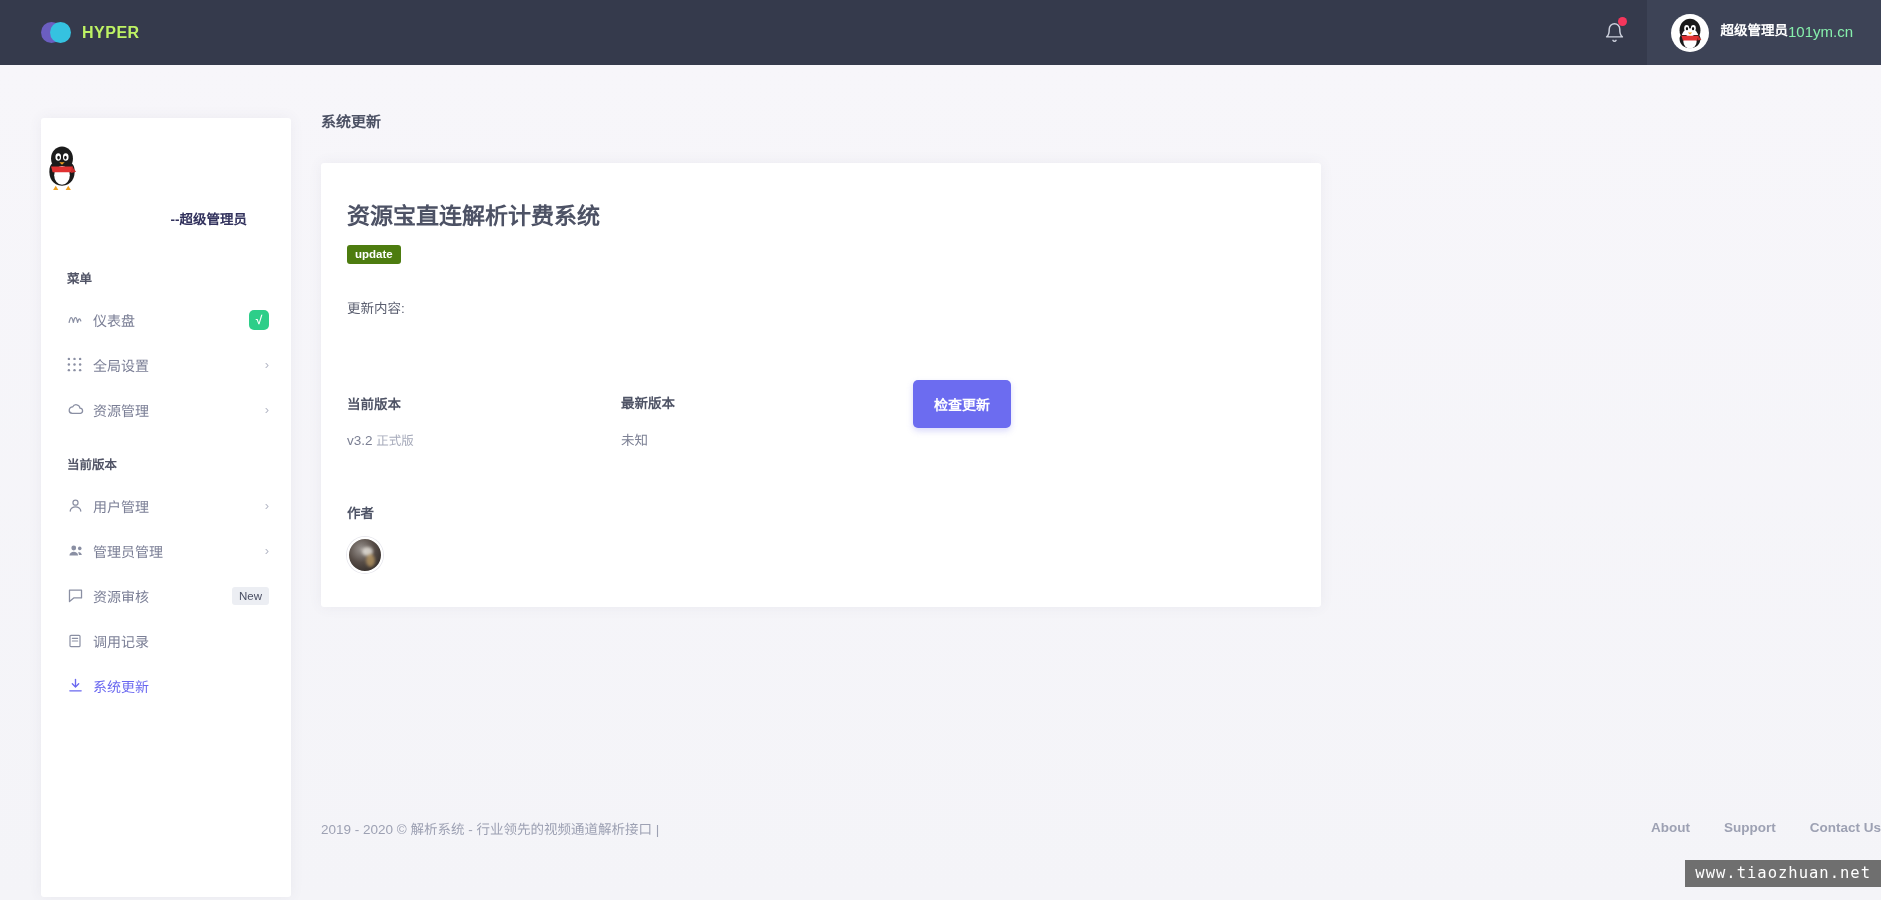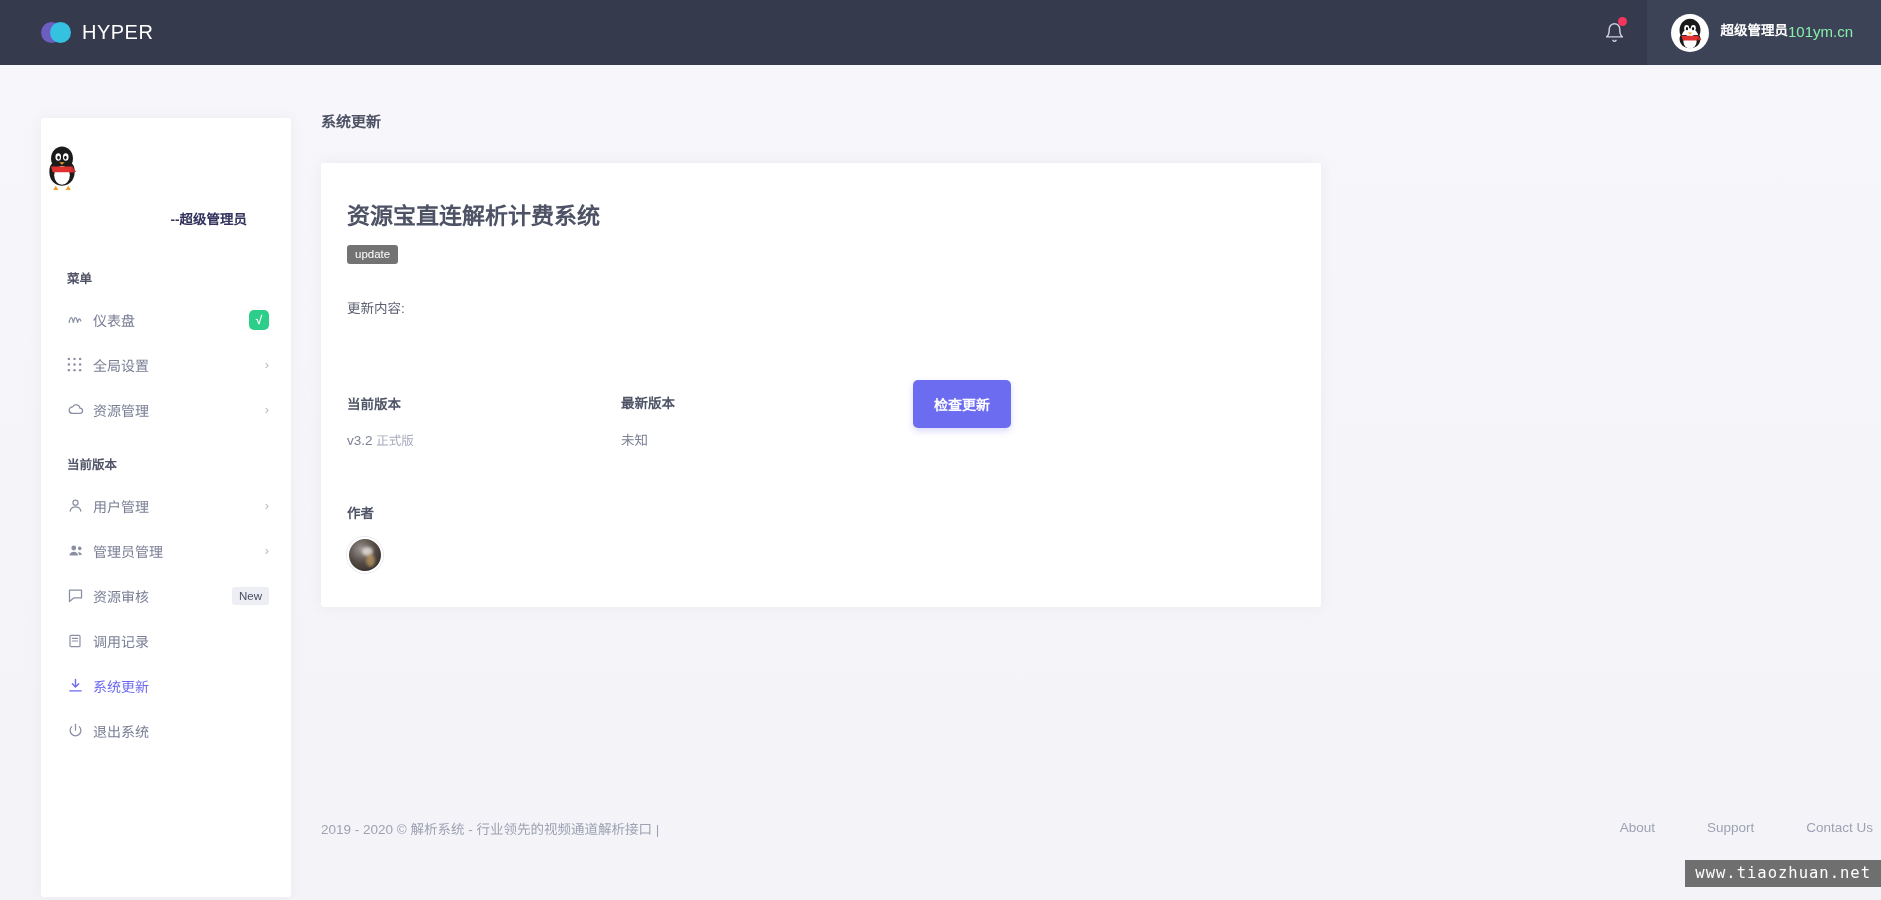--- a/index.html
+++ b/index.html
@@ -40,23 +40,23 @@
     border-radius: 50%;
     background: #6b5ec0;
   }
   .brand-logo .c2 {
     position: absolute; left: 9px; top: 0;
     width: 21px; height: 21px;
     border-radius: 50%;
     background: #35c2e0;
   }
   .brand-name {
-    color: #ffffff;
-    font-size: 20px;
-    font-weight: normal;
+    color: #bef264;
+    font-size: 16px;
+    font-weight: bold;
     letter-spacing: 0.5px;
   }
   .topbar-right {
     margin-left: auto;
     display: flex;
     align-items: stretch;
     height: 65px;
   }
   .bell-wrap {
     position: relative;
@@ -209,24 +209,24 @@
   }
   .card-title {
     font-size: 23px;
     font-weight: bold;
     color: #4d5265;
     margin-top: 4px;
   }
   .tag-update {
     display: inline-block;
     margin-top: 14px;
-    background: #737373;
+    background: #4d7c0f;
     color: #ffffff;
     font-size: 11.5px;
-    font-weight: normal;
+    font-weight: bold;
     border-radius: 3px;
     padding: 3px 8px 4px 8px;
   }
   .update-label {
     margin-top: 33px;
     font-size: 13.5px;
     color: #5c6071;
   }
   .update-body {
     text-align: center;
@@ -309,22 +309,23 @@
     display: flex;
     align-items: center;
   }
   .footer-left {
     font-size: 13.5px;
     color: #9da1b3;
   }
   .footer-links {
     margin-left: auto;
     display: flex;
-    gap: 52px;
-    padding-right: 8px;
+    gap: 34px;
+    padding-right: 0px;
+    font-weight: bold;
   }
   .footer-links a {
     font-size: 13.5px;
     color: #9da1b3;
     text-decoration: none;
     cursor: pointer;
   }
 
   
   .watermark {
@@ -498,29 +499,20 @@
       <span class="mi-icon">
         <svg width="17" height="17" viewBox="0 0 24 24" fill="none" stroke="currentColor" stroke-width="1.9" stroke-linecap="round" stroke-linejoin="round">
           <path d="M12 3.5v10"></path>
           <path d="M7.5 9.5L12 14l4.5-4.5"></path>
           <path d="M4 19.5h16"></path>
         </svg>
       </span>
       <span class="mi-label">系统更新</span>
     </a>
 
-    <a class="menu-item" href="#">
-      <span class="mi-icon">
-        <svg width="17" height="17" viewBox="0 0 24 24" fill="none" stroke="currentColor" stroke-width="1.8" stroke-linecap="round" stroke-linejoin="round">
-          <path d="M12 3.5v8"></path>
-          <path d="M6.6 6.6a7.6 7.6 0 1 0 10.8 0"></path>
-        </svg>
-      </span>
-      <span class="mi-label">退出系统</span>
-    </a>
   </nav>
 
   <main class="content">
     <div class="page-title">系统更新</div>
 
     <section class="card">
       <div class="card-title">资源宝直连解析计费系统</div>
       <span class="tag-update">update</span>
 
       <div class="update-label">更新内容:</div>

